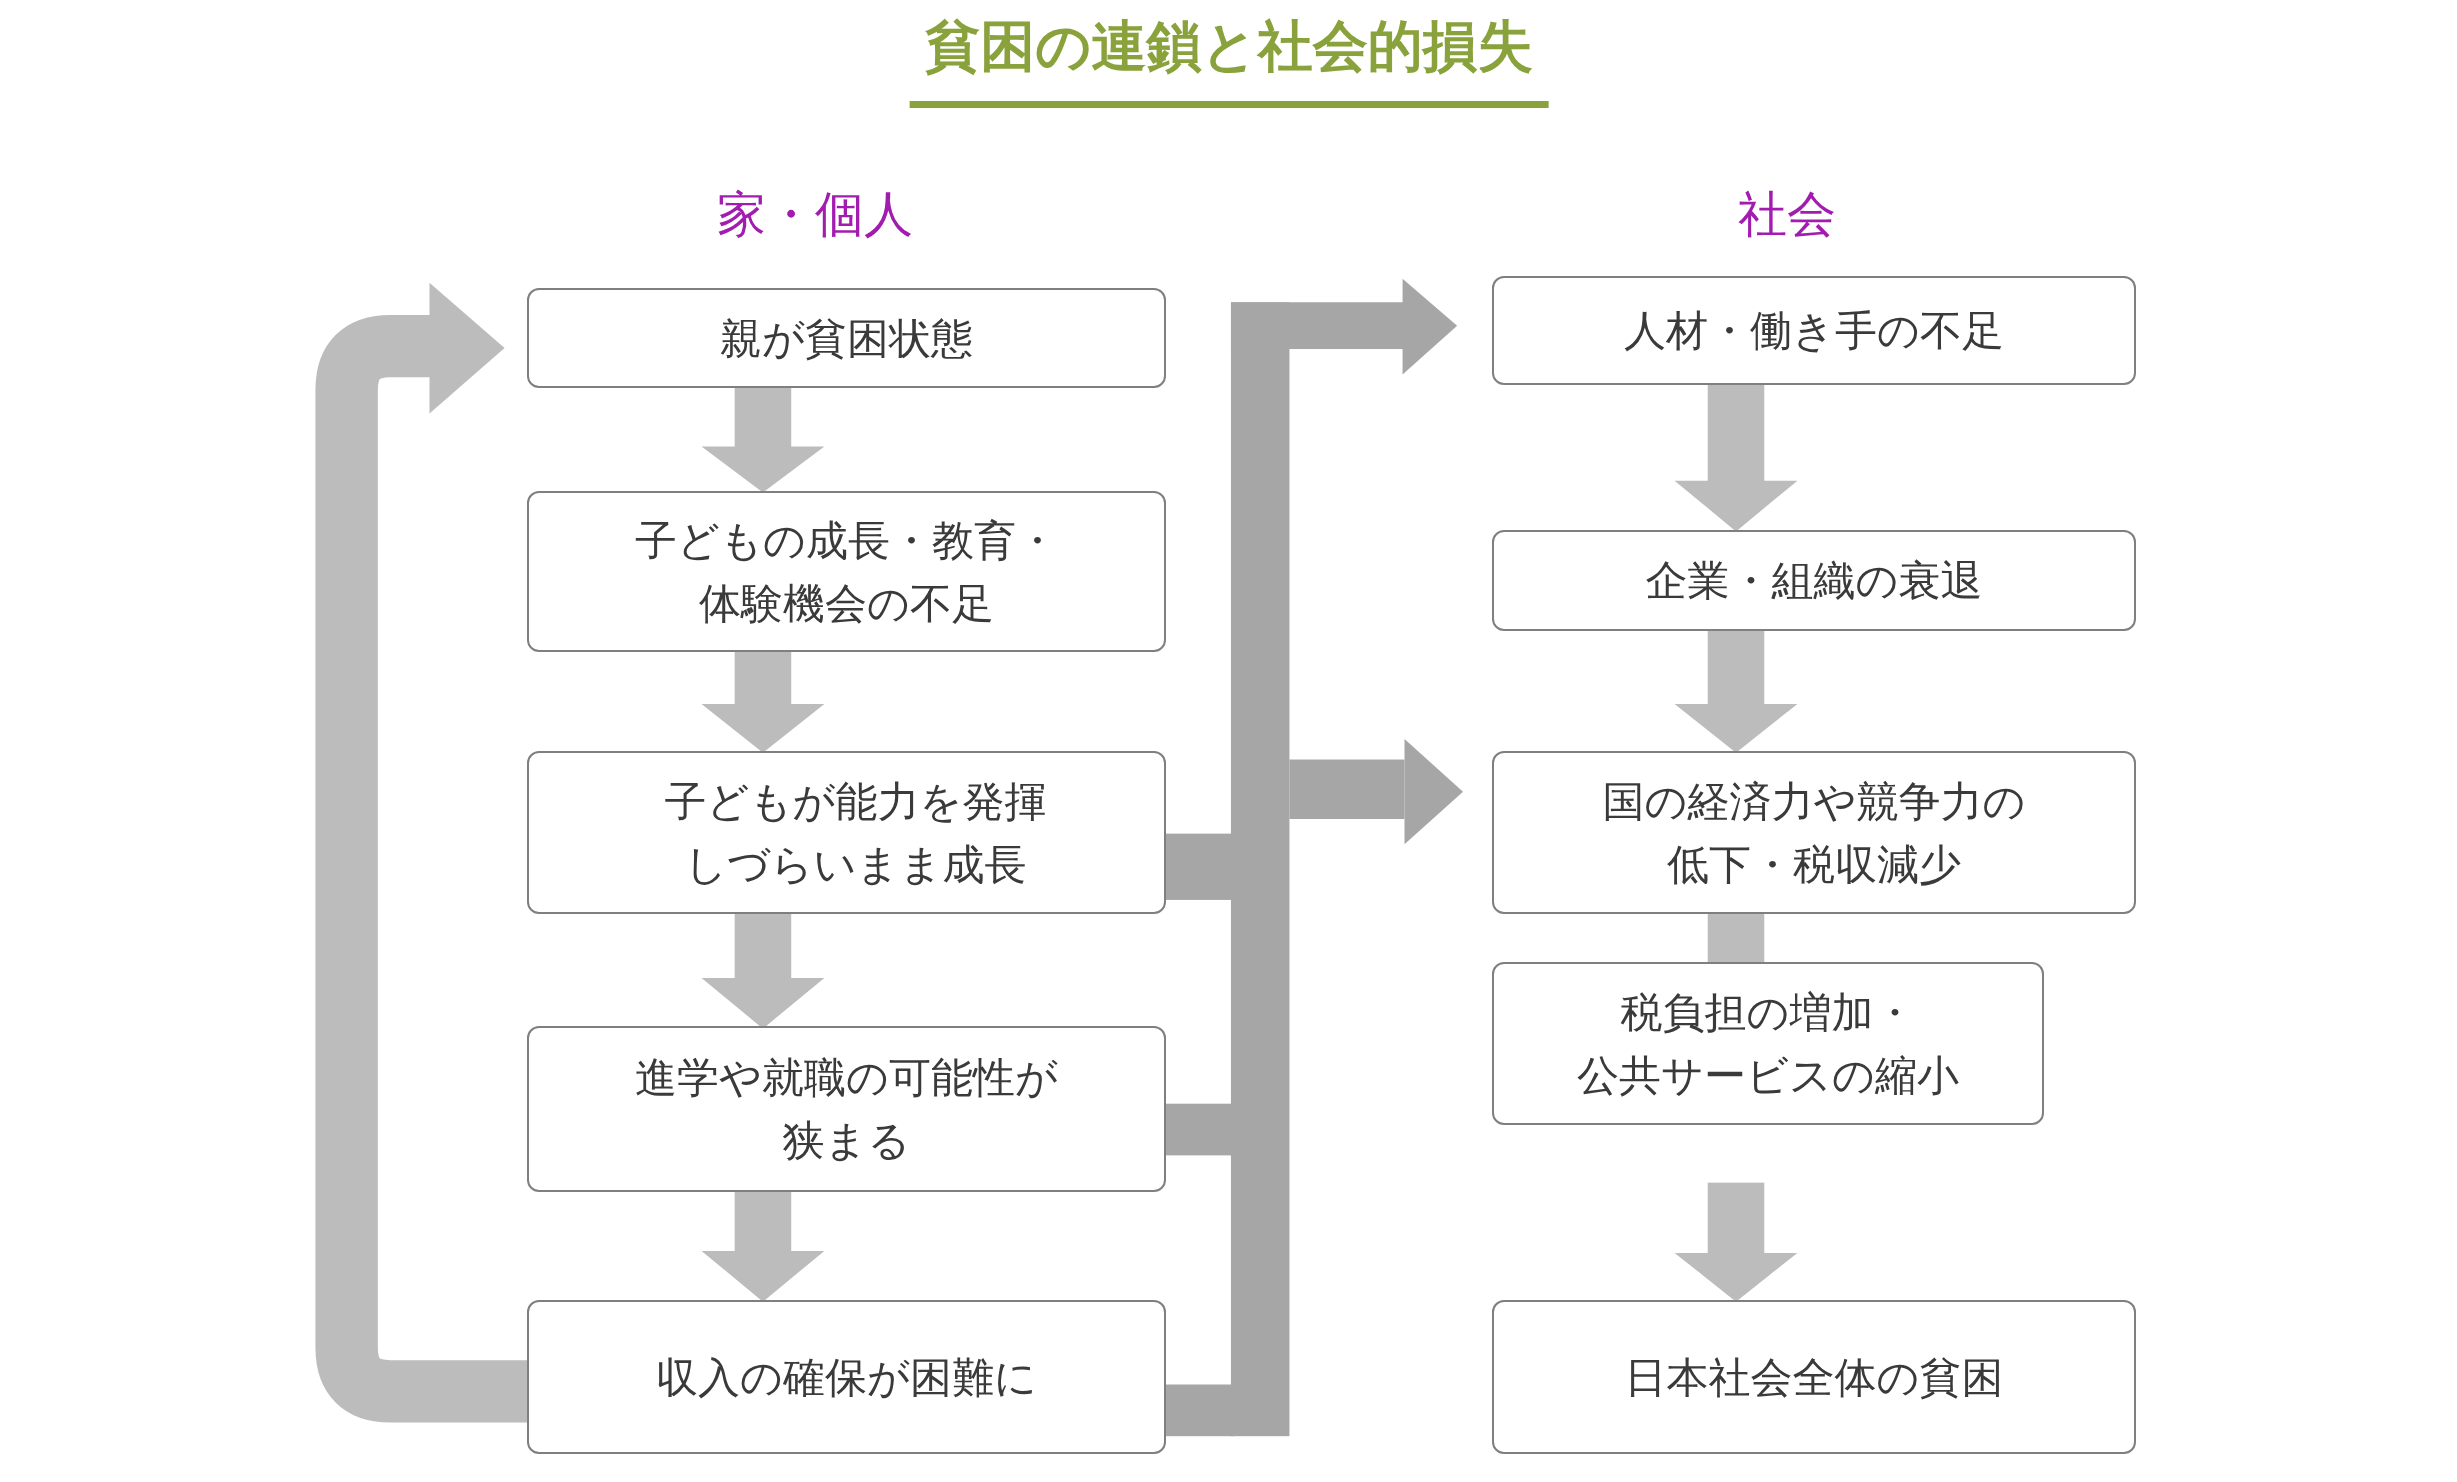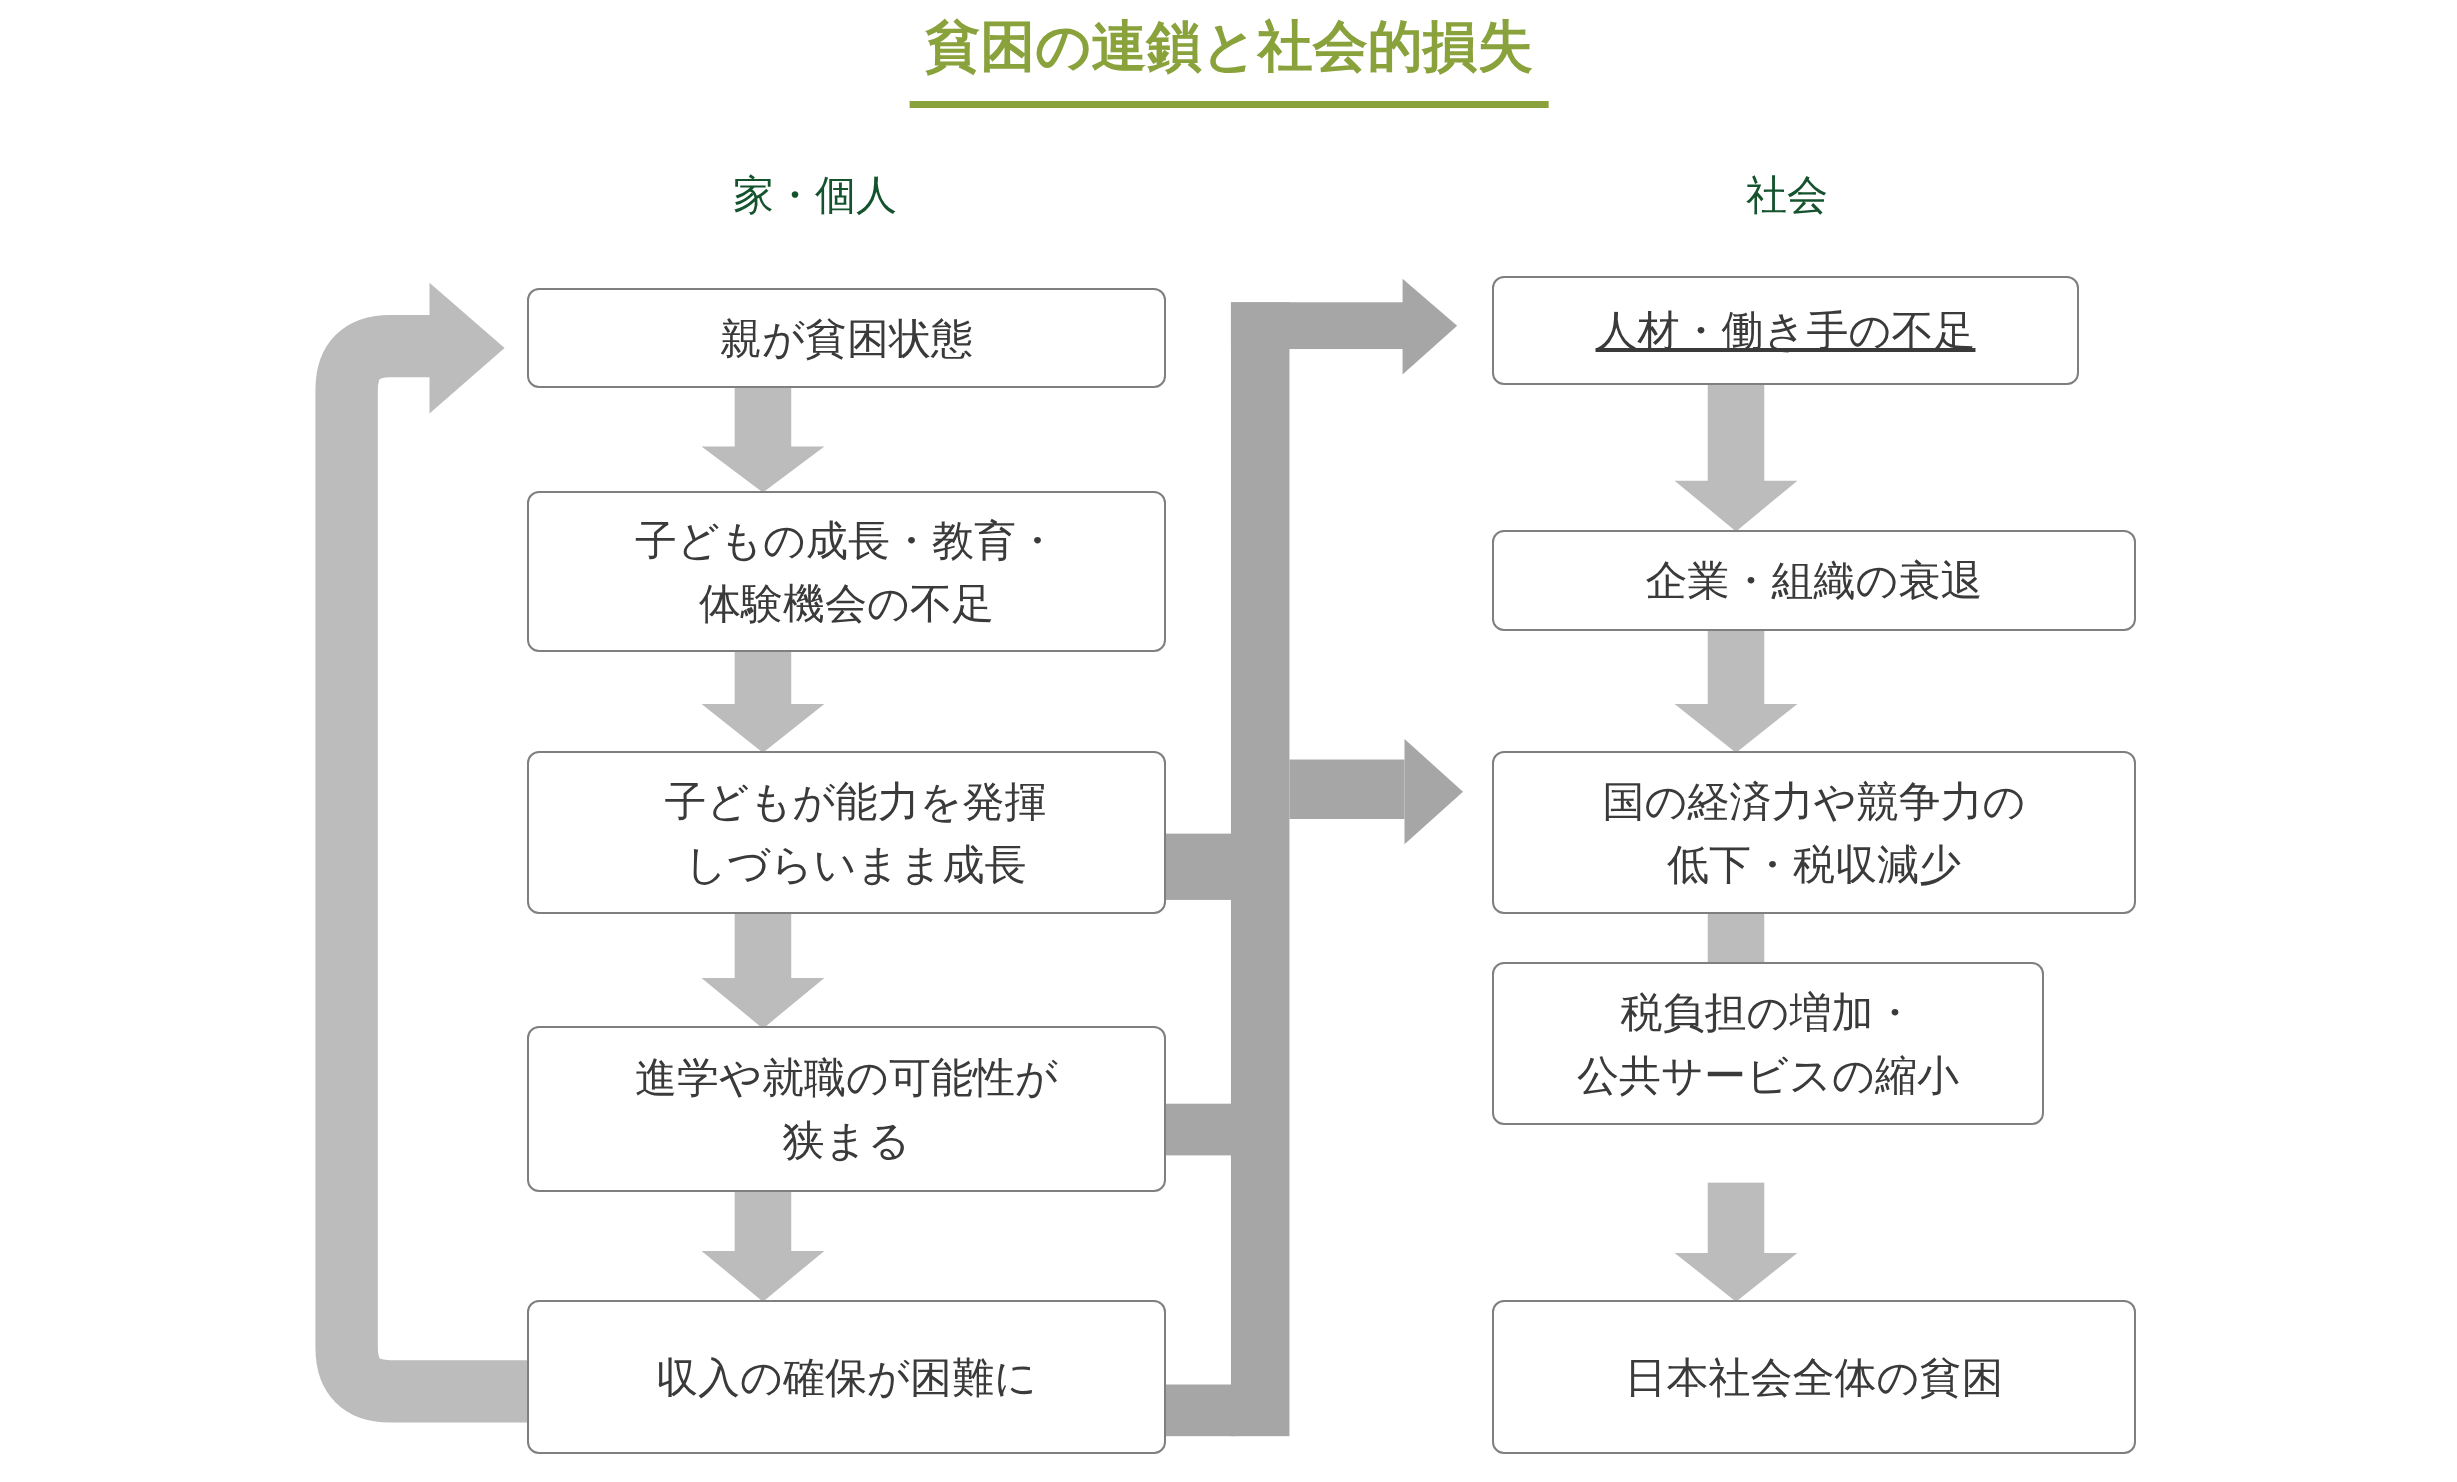--- a/index.html
+++ b/index.html
@@ -17,23 +17,23 @@
     font-size:55px;
     font-weight:bold;
     color:#8aa23c;
     padding:0 15.6px 17.6px 15.6px;
     border-bottom:7.8px solid #8aa23c;
     white-space:nowrap;
   }
   .col-header{
     position:absolute;
     transform:translateX(-50%);
-    top:168px;
-    font-size:41px;
-    color:#14532d;
+    top:182px;
+    font-size:49px;
+    color:#a21caf;
     white-space:nowrap;
   }
   .hdr-left{left:815px;}
   .hdr-right{left:1787px;}
   .arrows{position:absolute;left:0;top:0;}
   .box{
     position:absolute;
     box-sizing:border-box;
     background:#ffffff;
     border:2.9px solid #7f7f7f;
@@ -45,21 +45,21 @@
     font-size:42px;
     line-height:1.5;
     color:#3a3a3a;
     white-space:pre-line;
   }
   .lb1{left:527px;top:288px;width:639px;height:100px;}
   .lb2{left:527px;top:491px;width:639px;height:161px;}
   .lb3{left:527px;top:751px;width:639px;height:163px;padding-left:18px;}
   .lb4{left:527px;top:1026px;width:639px;height:166px;}
   .lb5{left:527px;top:1300px;width:639px;height:154px;}
-  .rb1{left:1492px;top:276px;width:587px;height:109px;text-decoration:underline;}
+  .rb1{left:1492px;top:276px;width:644px;height:109px;}
   .rb2{left:1492px;top:530px;width:644px;height:101px;}
   .rb3{left:1492px;top:751px;width:644px;height:163px;}
   .rb4{left:1492px;top:962px;width:552px;height:163px;}
   .rb5{left:1492px;top:1300px;width:644px;height:154px;}
 </style>
 </head>
 <body>
 
 <div class="canvas">
 

